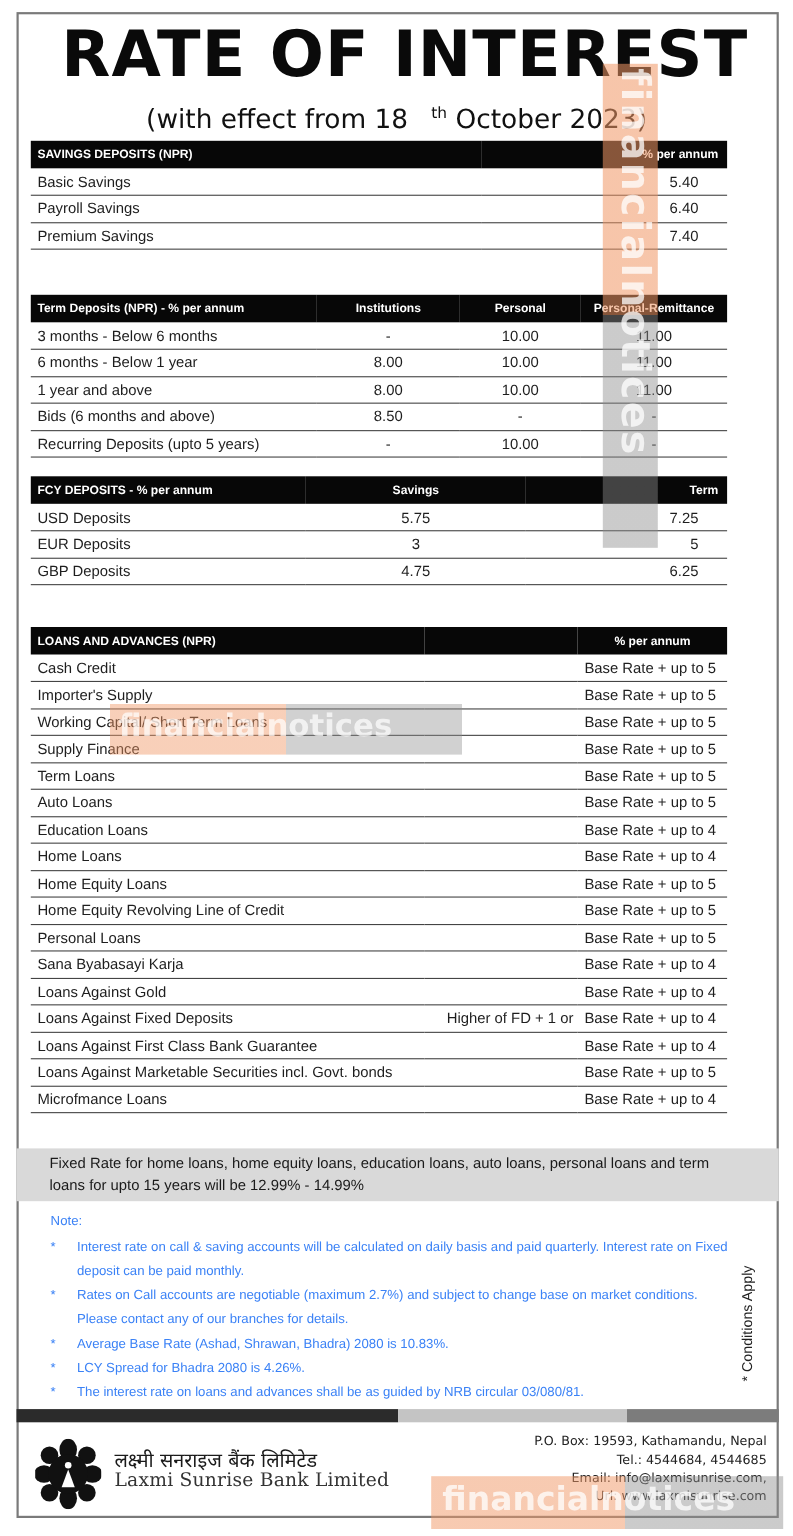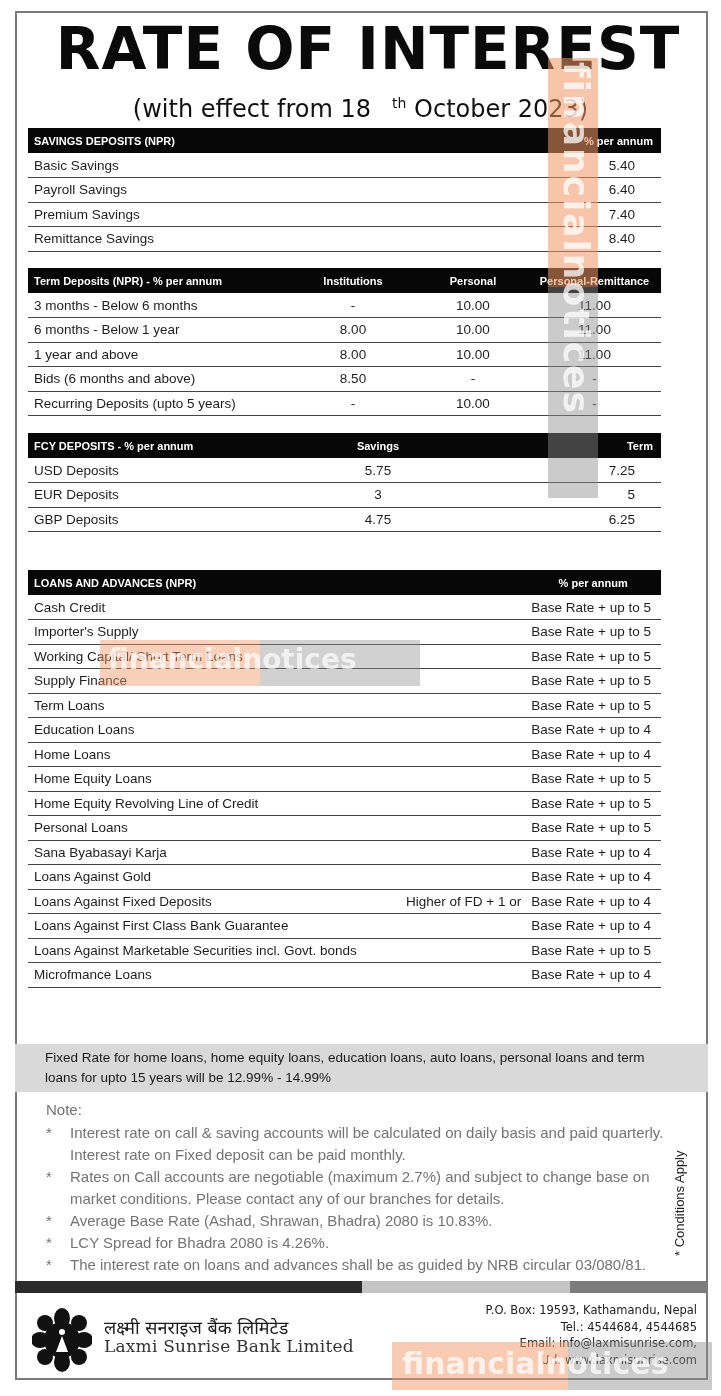--- a/index.html
+++ b/index.html
@@ -44,21 +44,21 @@
   #t-loans { top: 570px; }
   #t-loans td { height: 24.5px; }
   #t-loans td.r { padding-right: 10px; text-align: center; }
   #t-loans td.mid { text-align: right; padding-right: 4px; width: 140px; }
 
   .fixed-rate {
     position: absolute; left: 15px; top: 1044px; width: 693px; height: 48px;
     background: #d9d9d9; padding: 4px 30px; font-size: 13.5px; line-height: 20px; color: #1a1a1a;
   }
 
-  .notes { position: absolute; left: 46px; top: 1100px; width: 620px; font-size: 15px; color: #737373; }
+  .notes { position: absolute; left: 46px; top: 1100px; width: 620px; font-size: 12px; color: #3b82f6; }
   .notes .note-head { line-height: 20px; margin-bottom: 2px; }
   .notes .note { display: flex; line-height: 22px; }
   .notes .star { width: 24px; flex: none; }
   .notes .txt { flex: 1; }
 
   .conditions {
     position: absolute; left: 672px; top: 1256px; transform-origin: left top;
     transform: rotate(-90deg); font-size: 13px; color: #222; white-space: nowrap;
   }
 
@@ -126,24 +126,20 @@
         <td>Basic Savings</td>
         <td class="r">5.40</td>
       </tr>
       <tr>
         <td>Payroll Savings</td>
         <td class="r">6.40</td>
       </tr>
       <tr>
         <td>Premium Savings</td>
         <td class="r">7.40</td>
-      </tr>
-      <tr>
-        <td>Remittance Savings</td>
-        <td class="r">8.40</td>
       </tr>
     </tbody>
 </table>
 
 <table class="rt" id="t-term">
   <colgroup>
       <col style="width:260px">
       <col style="width:130px">
       <col style="width:110px">
       <col style="width:133px">
@@ -251,20 +247,25 @@
         <td class="mid"></td>
         <td class="r">Base Rate + up to 5</td>
       </tr>
       <tr>
         <td>Supply Finance</td>
         <td class="mid"></td>
         <td class="r">Base Rate + up to 5</td>
       </tr>
       <tr>
         <td>Term Loans</td>
+        <td class="mid"></td>
+        <td class="r">Base Rate + up to 5</td>
+      </tr>
+      <tr>
+        <td>Auto Loans</td>
         <td class="mid"></td>
         <td class="r">Base Rate + up to 5</td>
       </tr>
       <tr>
         <td>Education Loans</td>
         <td class="mid"></td>
         <td class="r">Base Rate + up to 4</td>
       </tr>
       <tr>
         <td>Home Loans</td>

